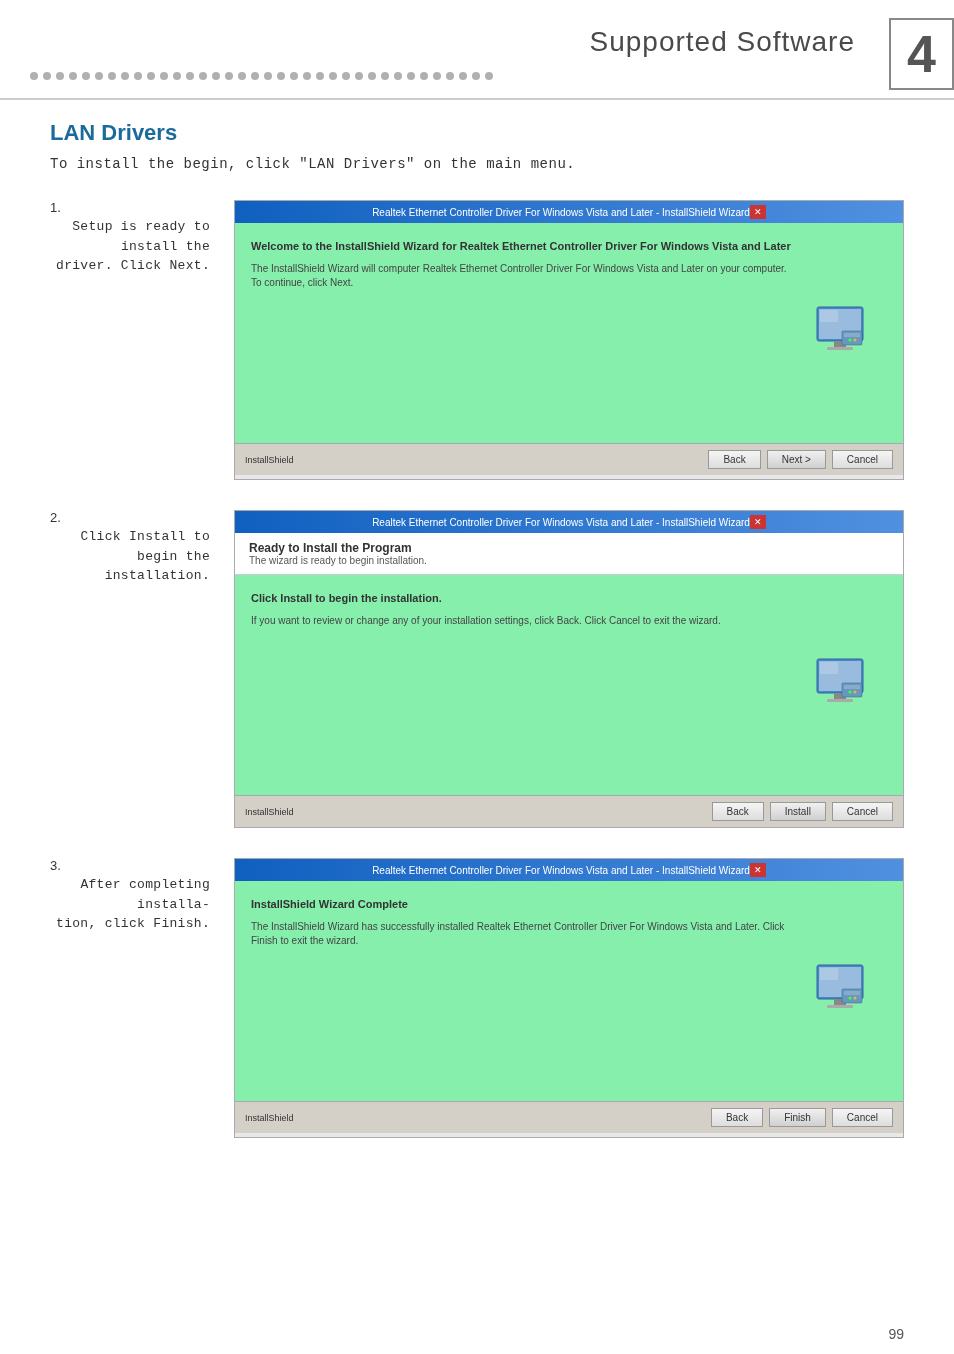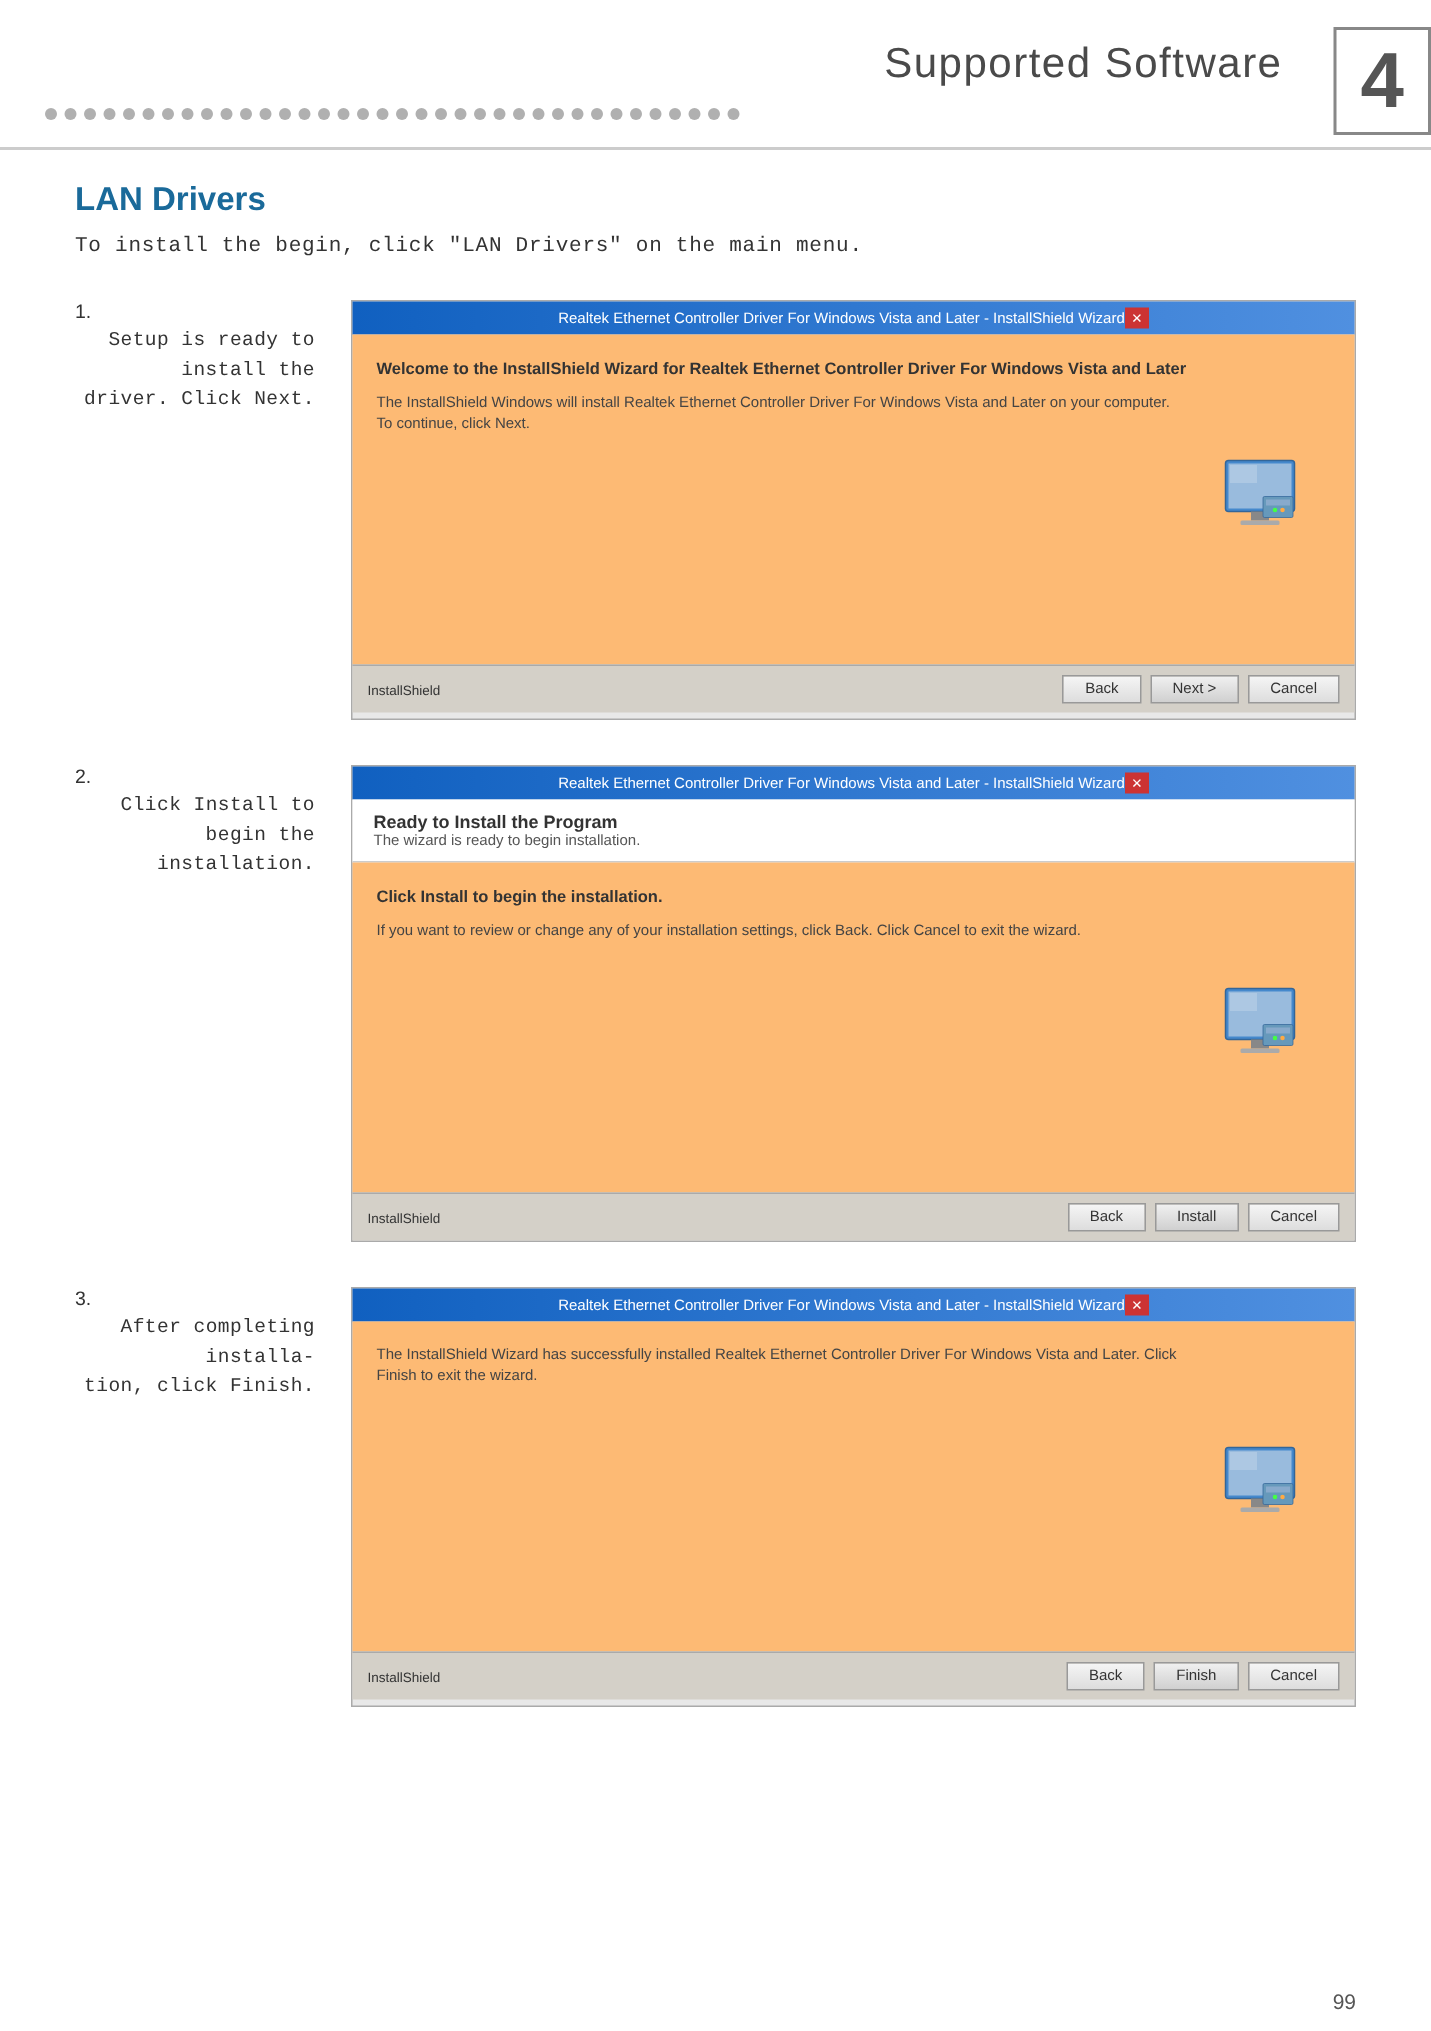--- a/index.html
+++ b/index.html
@@ -114,21 +114,21 @@
       width: 16px;
       height: 14px;
       display: flex;
       align-items: center;
       justify-content: center;
       cursor: pointer;
       flex-shrink: 0;
     }
 
     .wizard-body {
-      background: #fdba74;
+      background: #86efac;
       display: flex;
       padding: 16px;
       gap: 14px;
       min-height: 220px;
     }
 
     .wizard-image-col {
       width: 80px;
       flex-shrink: 0;
       display: flex;
@@ -314,21 +314,21 @@
           <div class="step-desc">Setup is ready to install the<br>driver. Click Next.</div>
         </div>
         <div class="wizard-screenshot">
           <div class="wizard-titlebar">
             <span class="wizard-titlebar-title">Realtek Ethernet Controller Driver For Windows Vista and Later - InstallShield Wizard</span>
             <span class="wizard-close-btn">✕</span>
           </div>
           <div class="wizard-body">
             <div class="wizard-text-col">
               <div class="wizard-bold-text">Welcome to the InstallShield Wizard for Realtek Ethernet Controller Driver For Windows Vista and Later</div>
-              <div class="wizard-normal-text">The InstallShield Windows will install Realtek Ethernet Controller Driver For Windows Vista and Later on your computer. To continue, click Next.</div>
+              <div class="wizard-normal-text">The InstallShield Wizard will computer Realtek Ethernet Controller Driver For Windows Vista and Later on your computer. To continue, click Next.</div>
             </div>
             <div class="wizard-image-col">
               <svg viewBox="0 0 70 60" width="70" height="60" xmlns="http://www.w3.org/2000/svg">
       <rect x="5" y="4" width="46" height="34" rx="2" fill="#4488cc" stroke="#336699" stroke-width="1"></rect>
       <rect x="7" y="6" width="42" height="30" fill="#99bbdd"></rect>
       <rect x="22" y="38" width="12" height="6" fill="#888"></rect>
       <rect x="15" y="44" width="26" height="3" fill="#aaa" rx="1"></rect>
 
       <rect x="8" y="7" width="18" height="12" fill="rgba(255,255,255,0.2)"></rect>
 
@@ -395,20 +395,21 @@
           <div class="step-number">3.</div>
           <div class="step-desc">After completing installa-<br>tion, click Finish.</div>
         </div>
         <div class="wizard-screenshot">
           <div class="wizard-titlebar">
             <span class="wizard-titlebar-title">Realtek Ethernet Controller Driver For Windows Vista and Later - InstallShield Wizard</span>
             <span class="wizard-close-btn">✕</span>
           </div>
           <div class="wizard-body">
             <div class="wizard-text-col">
+              <div class="wizard-bold-text">InstallShield Wizard Complete</div>
               <div class="wizard-normal-text">The InstallShield Wizard has successfully installed Realtek Ethernet Controller Driver For Windows Vista and Later. Click Finish to exit the wizard.</div>
             </div>
             <div class="wizard-image-col">
               <svg viewBox="0 0 70 60" width="70" height="60" xmlns="http://www.w3.org/2000/svg">
       <rect x="5" y="4" width="46" height="34" rx="2" fill="#4488cc" stroke="#336699" stroke-width="1"></rect>
       <rect x="7" y="6" width="42" height="30" fill="#99bbdd"></rect>
       <rect x="22" y="38" width="12" height="6" fill="#888"></rect>
       <rect x="15" y="44" width="26" height="3" fill="#aaa" rx="1"></rect>
 
       <rect x="8" y="7" width="18" height="12" fill="rgba(255,255,255,0.2)"></rect>

